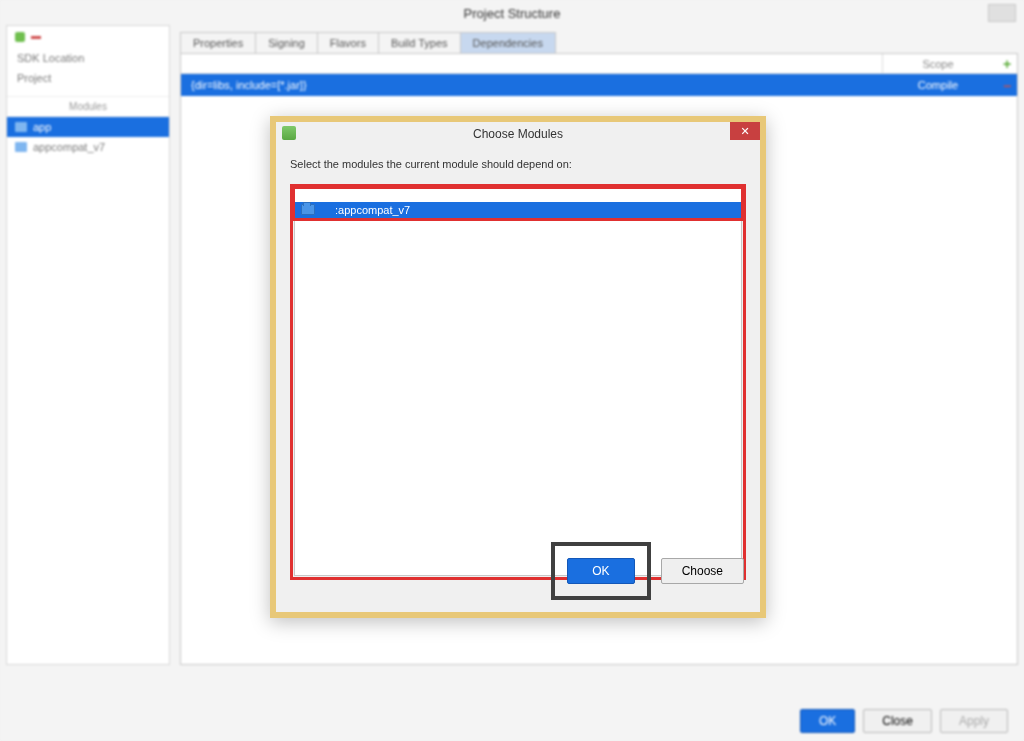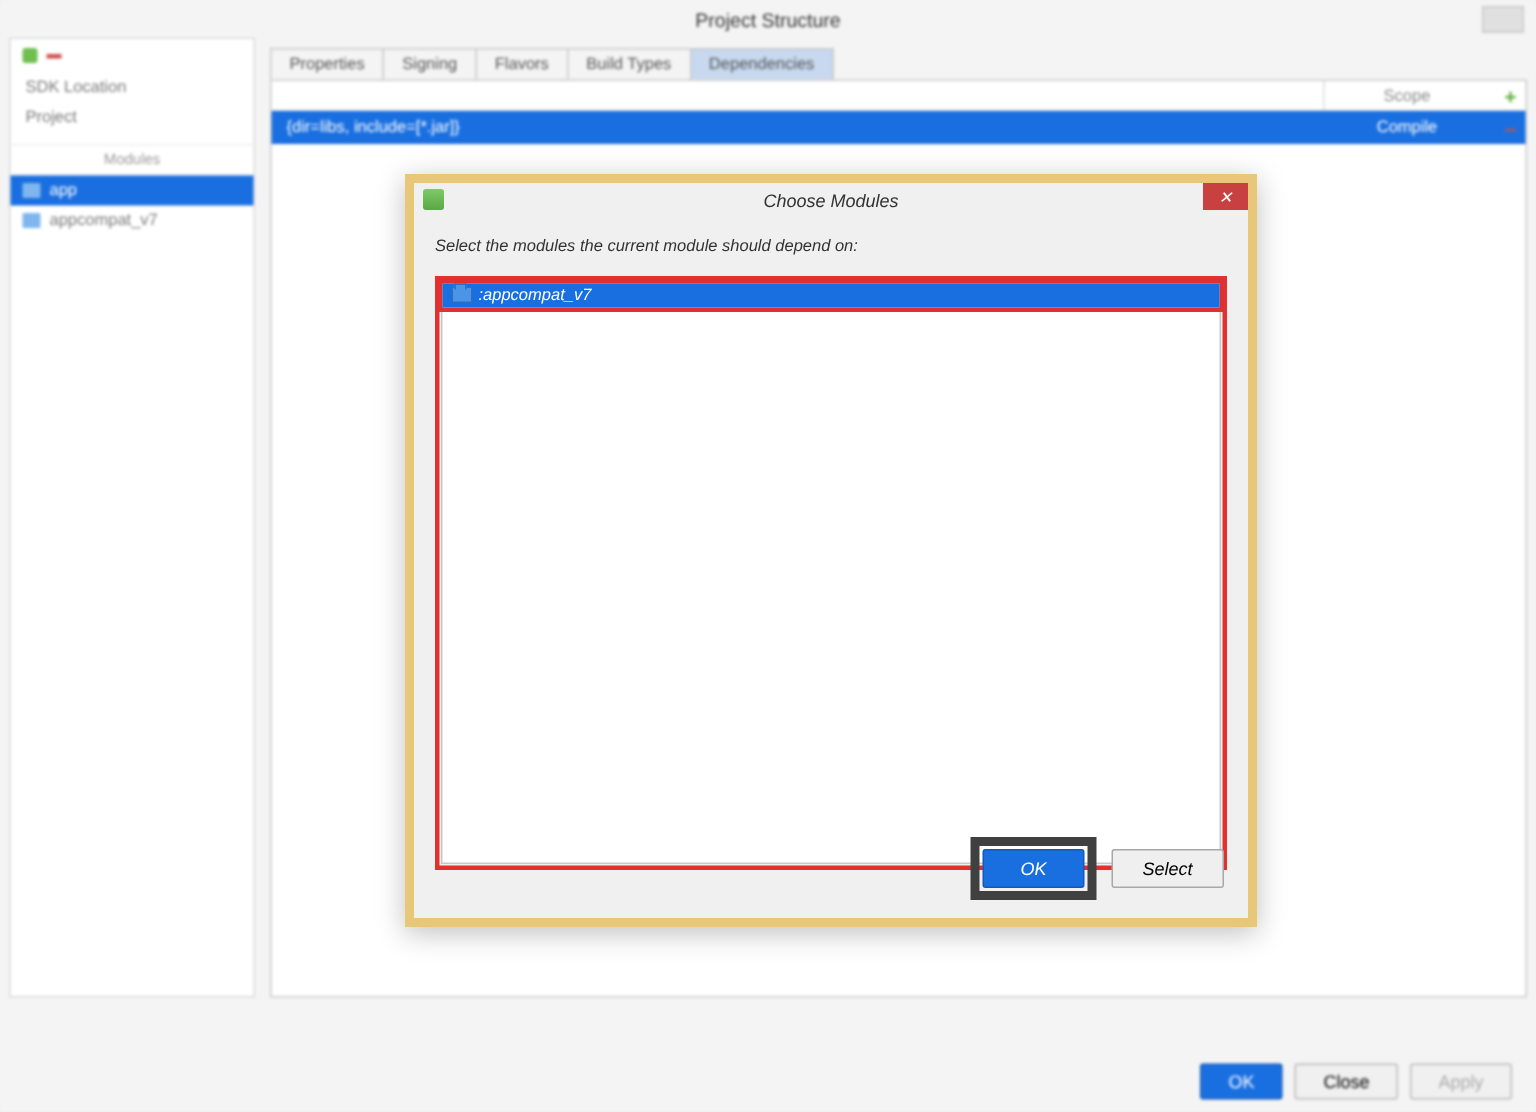--- a/index.html
+++ b/index.html
@@ -34,36 +34,36 @@
   .side-btns { position:absolute; right:2px; top:2px; display:flex; flex-direction:column; gap:6px; }
   .side-btns span { width:16px; height:16px; display:flex; align-items:center; justify-content:center; font-size:14px; font-weight:bold; }
   .plus { color:#5fae3e; }
   .minus { color:#c05050; }
   .bottom-buttons { position:absolute; right:16px; bottom:8px; display:flex; gap:8px; }
   .btn { border:1px solid #b8b8b8; padding:4px 18px; font-size:12px; background:#f0f0f0; border-radius:2px; }
   .btn.primary { background:#1a6fe0; color:#fff; border-color:#1458b8; }
   .btn.disabled { color:#aaa; }
 
   
-  .modal { position:absolute; left:270px; top:116px; width:568px; height:502px; background:#e8c878; box-shadow:0 4px 18px rgba(0,0,0,0.25);font-style:italic; }
+  .modal { position:absolute; left:270px; top:116px; width:496px; height:502px; background:#e8c878; box-shadow:0 4px 18px rgba(0,0,0,0.25); }
   .modal-inner { position:absolute; left:6px; top:6px; right:6px; bottom:6px; background:#f0f0f0; }
   .modal-title-bar { height:24px; display:flex; align-items:center; justify-content:center; position:relative; background:#f0f0f0; }
   .modal-title-bar .app-icon { position:absolute; left:6px; top:4px; width:14px; height:14px; background:linear-gradient(#7fc96a,#5aa843); border-radius:2px; }
   .modal-title-bar .title { font-size:12px; color:#333; }
   .modal-close { position:absolute; right:0; top:0; width:30px; height:18px; background:#c84040; color:#fff; display:flex; align-items:center; justify-content:center; font-size:11px; font-family:Arial; }
   .modal-body { padding:12px 14px 0 14px; }
   .modal-prompt { font-size:11px; color:#333; margin-bottom:14px; }
   .list-wrap { border:3px solid #e03030; padding:1px; }
   .list { background:#fff; border:1px solid #c8c8c8; height:388px; }
   .list-item-outer { border:3px solid #e03030; margin:-3px -3px 0 -3px; }
-  .list-item { background:#1a6fe0; color:#fff; font-size:11px; padding:2px 6px; display:flex; align-items:flex-start; gap:4px; }
+  .list-item { background:#1a6fe0; color:#fff; font-size:11px; padding:2px 6px; display:flex; align-items:flex-start; gap:20px;margin-top:13px; }
   .li-icon { width:14px; height:11px; background:#4a95e8; border:1px solid #2b6fc0; border-radius:1px; position:relative; flex-shrink:0; }
   .li-icon::before { content:""; position:absolute; left:1px; top:-3px; width:6px; height:3px; background:#4a95e8; border:1px solid #2b6fc0; border-bottom:none; }
   .modal-buttons { position:absolute; right:16px; bottom:12px; display:flex; gap:10px; align-items:center; }
-  .ok-wrap { border:6px solid #404040; padding:2px; }
+  .ok-wrap { border:4px solid #404040; padding:12px; }
   .btn-m { border:1px solid #a8a8a8; padding:5px 20px; font-size:12px; background:#efefef; border-radius:2px; }
   .btn-m.primary { background:#1a6fe0; color:#fff; border-color:#1458b8; padding:5px 24px; }
 </style>
 </head>
 <body>
 
 <div class="main-window">
   <div class="title-row">
     <span>Project Structure</span>
     <div class="close-btn-main"></div>
@@ -136,16 +136,16 @@
               <span>:appcompat_v7</span>
             </div>
           </div>
         </div>
       </div>
     </div>
     <div class="modal-buttons">
       <div class="ok-wrap">
         <div class="btn-m primary">OK</div>
       </div>
-      <div class="btn-m">Select</div>
+      <div class="btn-m">Choose</div>
     </div>
   </div>
 </div>
 
 </body></html>

